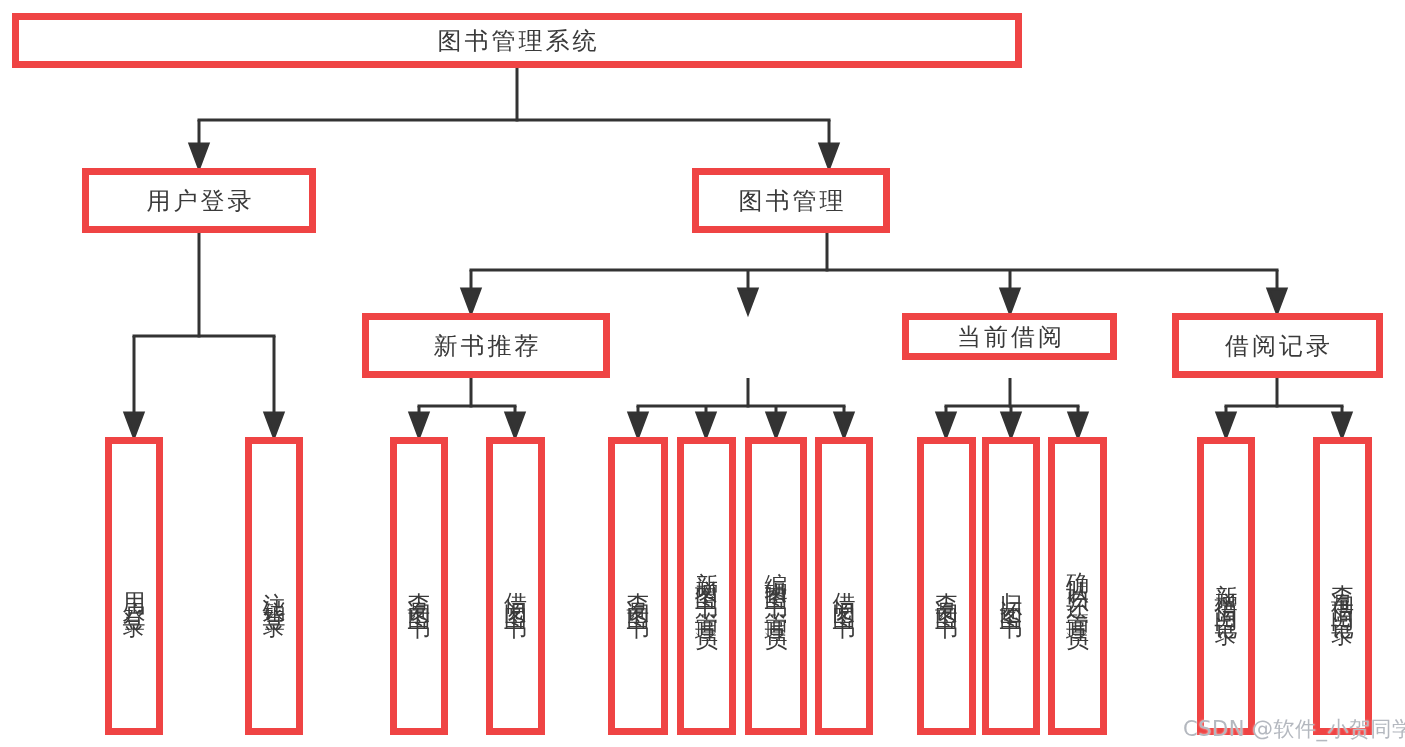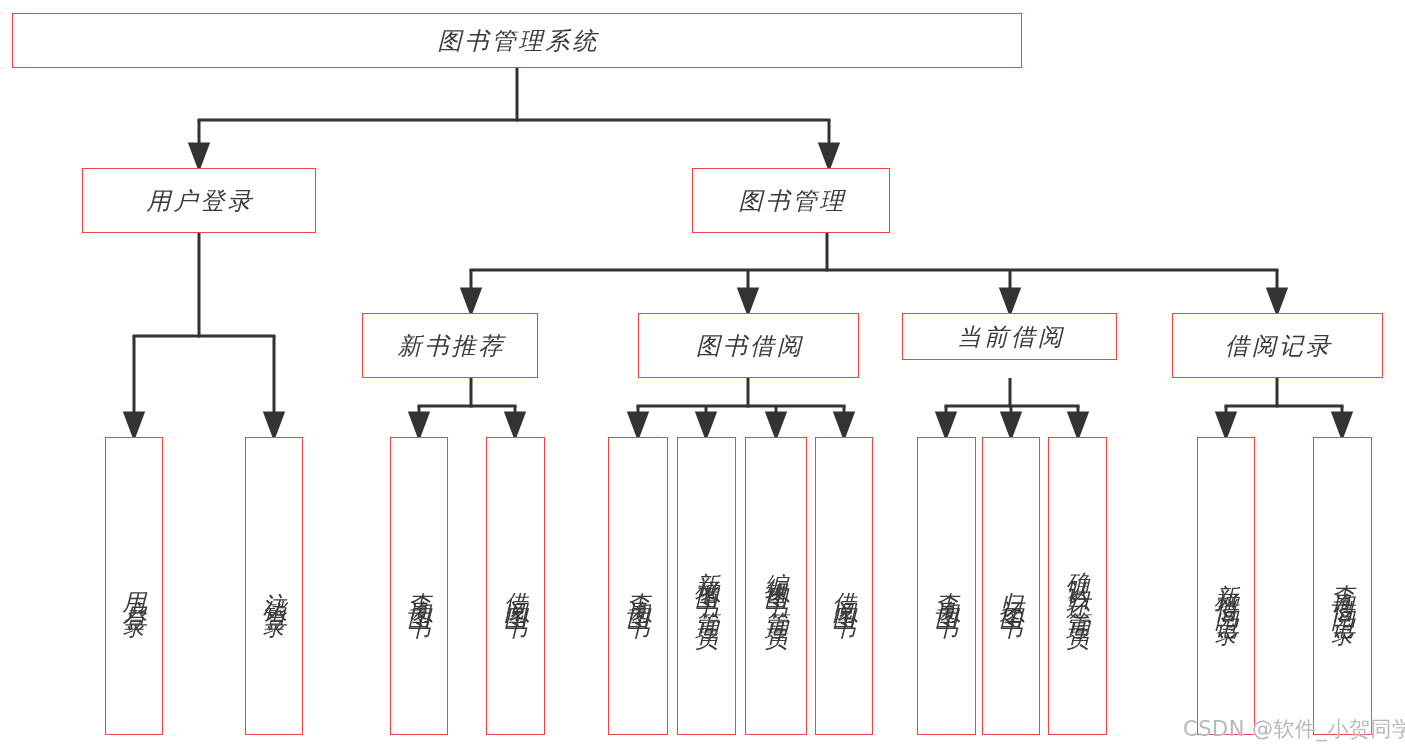--- a/index.html
+++ b/index.html
@@ -13,27 +13,26 @@
   }
   .connectors {
     position: absolute;
     left: 0; top: 0;
     width: 1405px; height: 747px;
     pointer-events: none;
   }
   .box {
     position: absolute;
     background: #ffffff;
-    border: 1px solid #ef4444;
+    border: 7px solid #ef4444;
     box-sizing: border-box;
     display: flex;
     align-items: center;
     justify-content: center;
     color: #3a3a3a;
-    font-style: italic;
   }
   .hbox { font-size: 24px; letter-spacing: 3px; white-space: nowrap; }
   .hbox span { transform: translateX(1.5px); }
   .vbox { font-size: 23px; }
   .vbox span {
     writing-mode: vertical-rl;
     text-orientation: mixed;
     letter-spacing: 8px;
     line-height: 1;
     transform: translateY(4px);
@@ -123,25 +122,22 @@
     <span>图书管理系统</span>
   </div>
 
   <div class="box hbox" style="left:82px;top:168px;width:234px;height:65px">
     <span>用户登录</span>
   </div>
   <div class="box hbox" style="left:692px;top:168px;width:198px;height:65px">
     <span>图书管理</span>
   </div>
 
-  <div class="box hbox" style="left:362px;top:313px;width:176px;height:65px">
+  <div class="box hbox" style="left:362px;top:313px;width:248px;height:65px">
     <span>新书推荐</span>
-  </div>
-  <div class="box hbox" style="left:638px;top:313px;width:221px;height:65px">
-    <span>图书借阅</span>
   </div>
   <div class="box hbox" style="left:902px;top:313px;width:215px;height:47px">
     <span>当前借阅</span>
   </div>
   <div class="box hbox" style="left:1172px;top:313px;width:211px;height:65px">
     <span>借阅记录</span>
   </div>
 
   <div class="box vbox" style="left:105px;top:437px;width:58px;height:298px">
     <span>用户登录</span>

